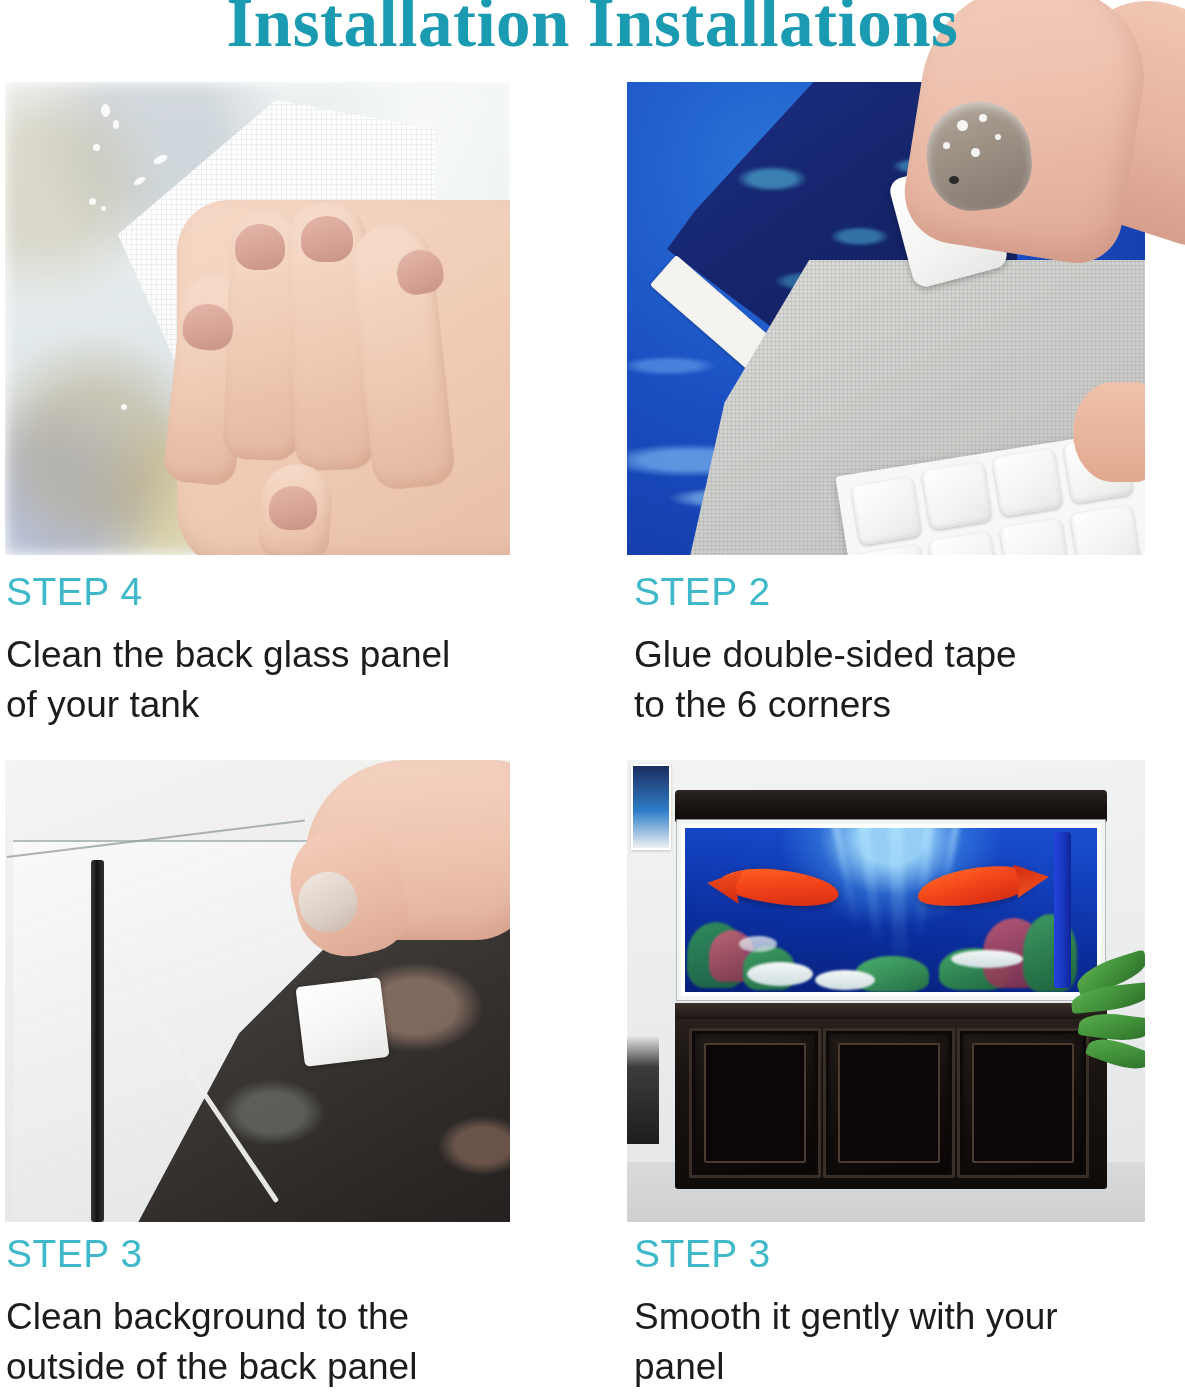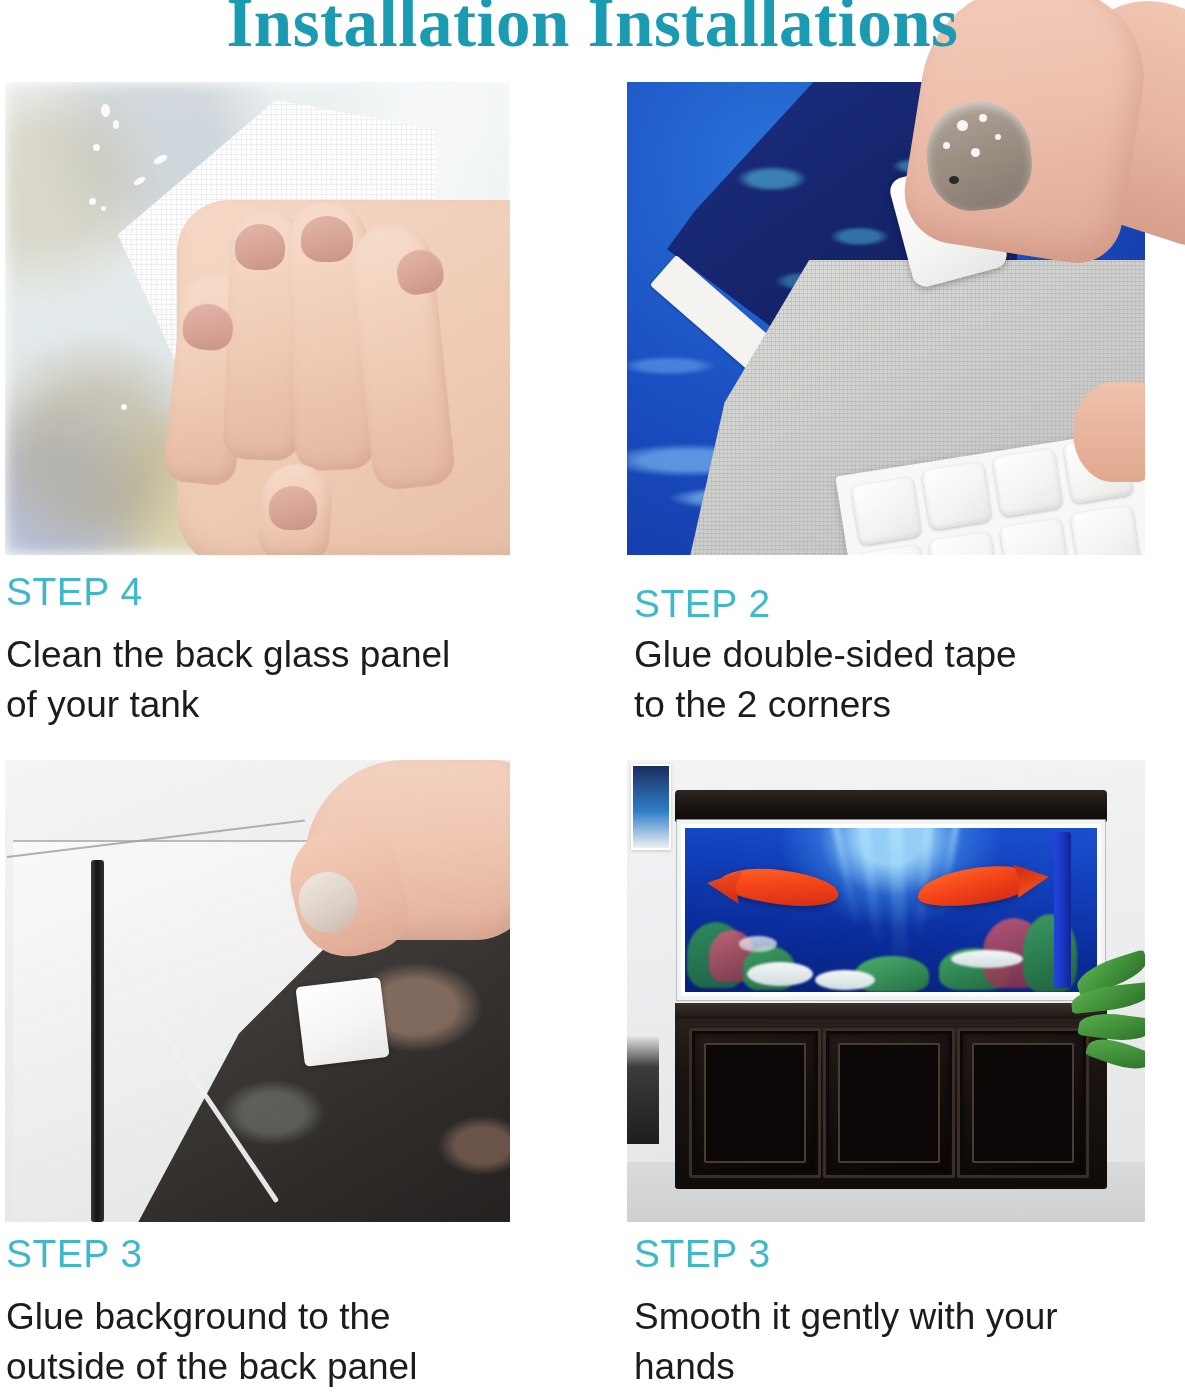--- a/index.html
+++ b/index.html
@@ -505,41 +505,41 @@
     <div id="p2-nail"></div>
     <div class="glitter" style="left:330px;top:38px;width:11px;height:11px;"></div>
     <div class="glitter" style="left:352px;top:32px;width:8px;height:8px;"></div>
     <div class="glitter" style="left:316px;top:60px;width:7px;height:7px;"></div>
     <div class="glitter" style="left:344px;top:66px;width:9px;height:9px;"></div>
     <div class="glitter" style="left:368px;top:52px;width:6px;height:6px;"></div>
     <div class="glitter" style="left:322px;top:94px;width:10px;height:8px;background:#2a2a2a;"></div>
   </div>
 </div>
 
-<div class="step-label" style="left:634px;top:582px;">STEP 2</div>
+<div class="step-label" style="left:634px;top:570px;">STEP 2</div>
 <div class="step-desc" style="left:634px;top:630px;width:545px;">Glue double-sided tape
-to the 2 corners</div>
+to the 6 corners</div>
 
 <div class="photo-frame" id="photo3">
   <div class="photo-clip">
     <div id="p3-wall"></div>
     <div id="p3-glass"></div>
     <div id="p3-glass-top"></div>
     <div id="p3-edge"></div>
     <div id="p3-poster"></div>
     <div id="p3-poster-hem"></div>
     <div id="p3-tape"></div>
     <div id="p3-hand"></div>
     <div id="p3-finger"></div>
     <div id="p3-nail"></div>
   </div>
 </div>
 
 <div class="step-label" style="left:6px;top:1232px;">STEP 3</div>
-<div class="step-desc" style="left:6px;top:1292px;width:560px;">Glue background to the
+<div class="step-desc" style="left:6px;top:1292px;width:560px;">Clean background to the
 outside of the back panel</div>
 
 <div class="photo-frame" id="photo4">
   <div class="photo-clip">
     <div id="p4-wall"></div>
     <div id="p4-floor"></div>
     <div id="p4-artwork"></div>
     <div id="p4-side-obj"></div>
 
     <div id="p4-hood"></div>
@@ -589,13 +589,13 @@
       <div class="leaf" style="left:10px;top:4px;width:74px;height:26px;transform:rotate(-18deg);"></div>
       <div class="leaf" style="left:6px;top:30px;width:80px;height:24px;transform:rotate(-6deg);"></div>
       <div class="leaf" style="left:14px;top:58px;width:72px;height:26px;transform:rotate(8deg);"></div>
       <div class="leaf" style="left:22px;top:86px;width:64px;height:24px;transform:rotate(20deg);"></div>
     </div>
   </div>
 </div>
 
 <div class="step-label" style="left:634px;top:1232px;">STEP 3</div>
 <div class="step-desc" style="left:634px;top:1292px;width:545px;">Smooth it gently with your
-hands</div>
+panel</div>
 
 </body></html>

